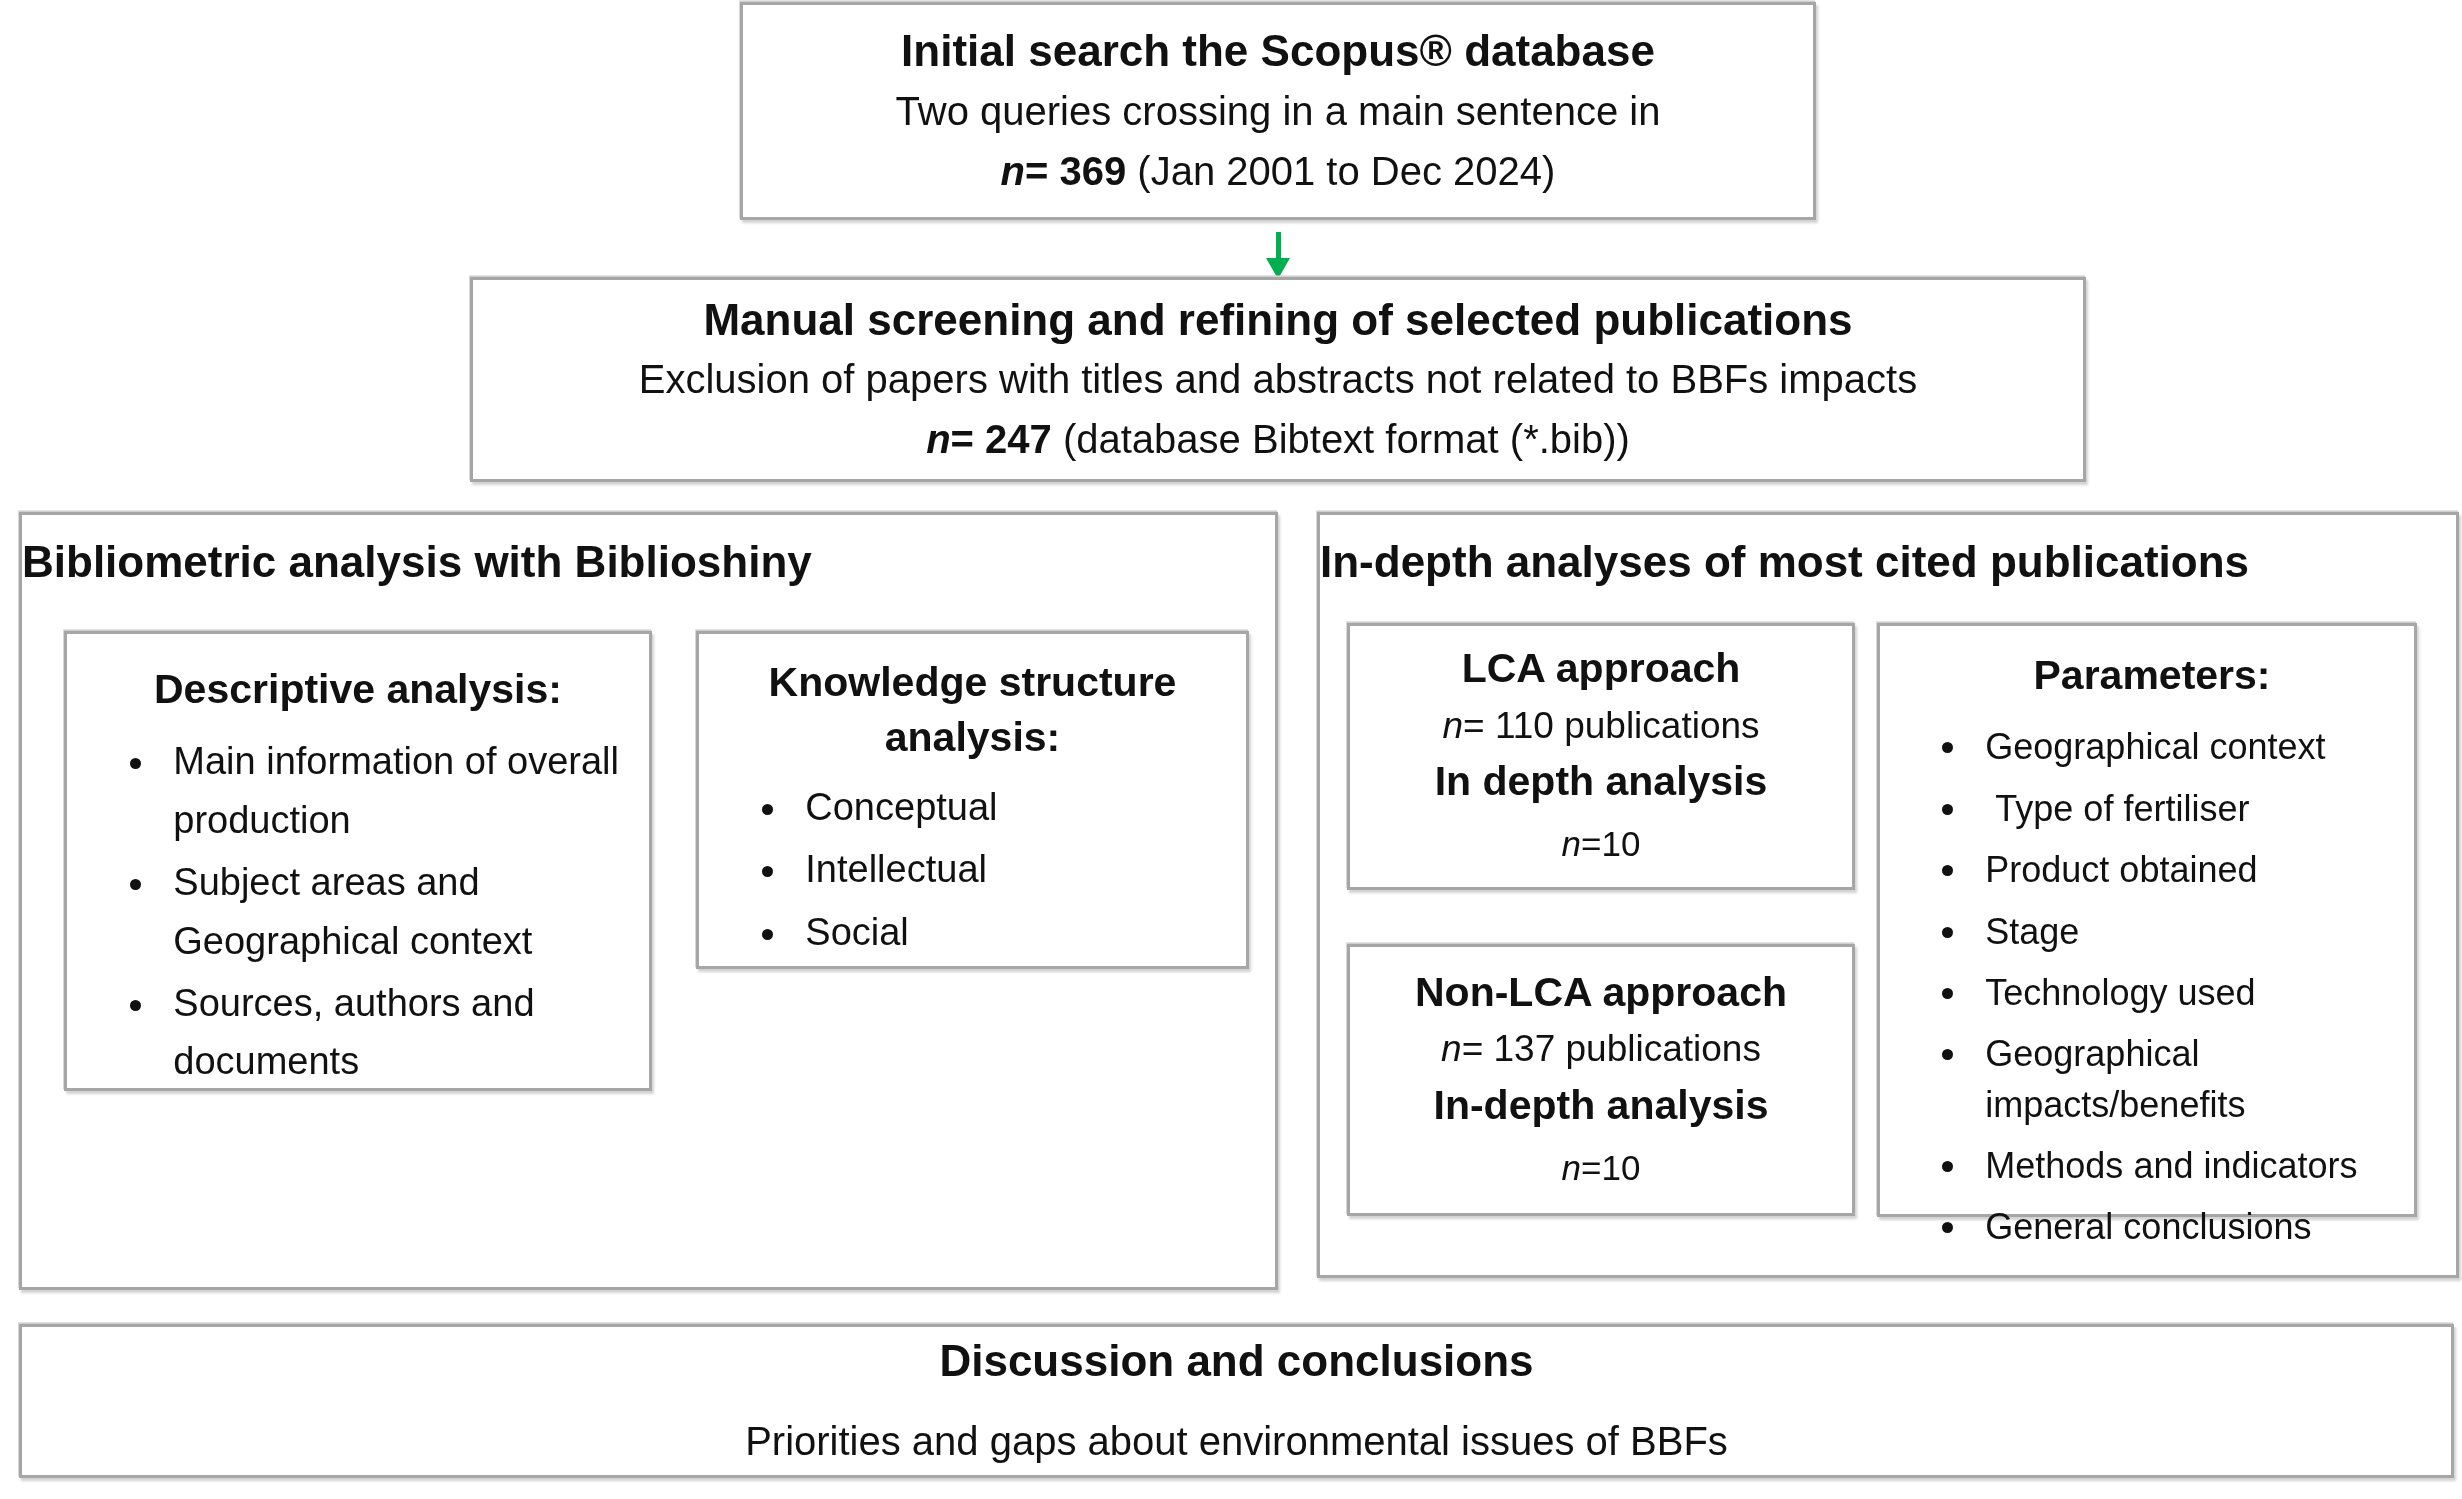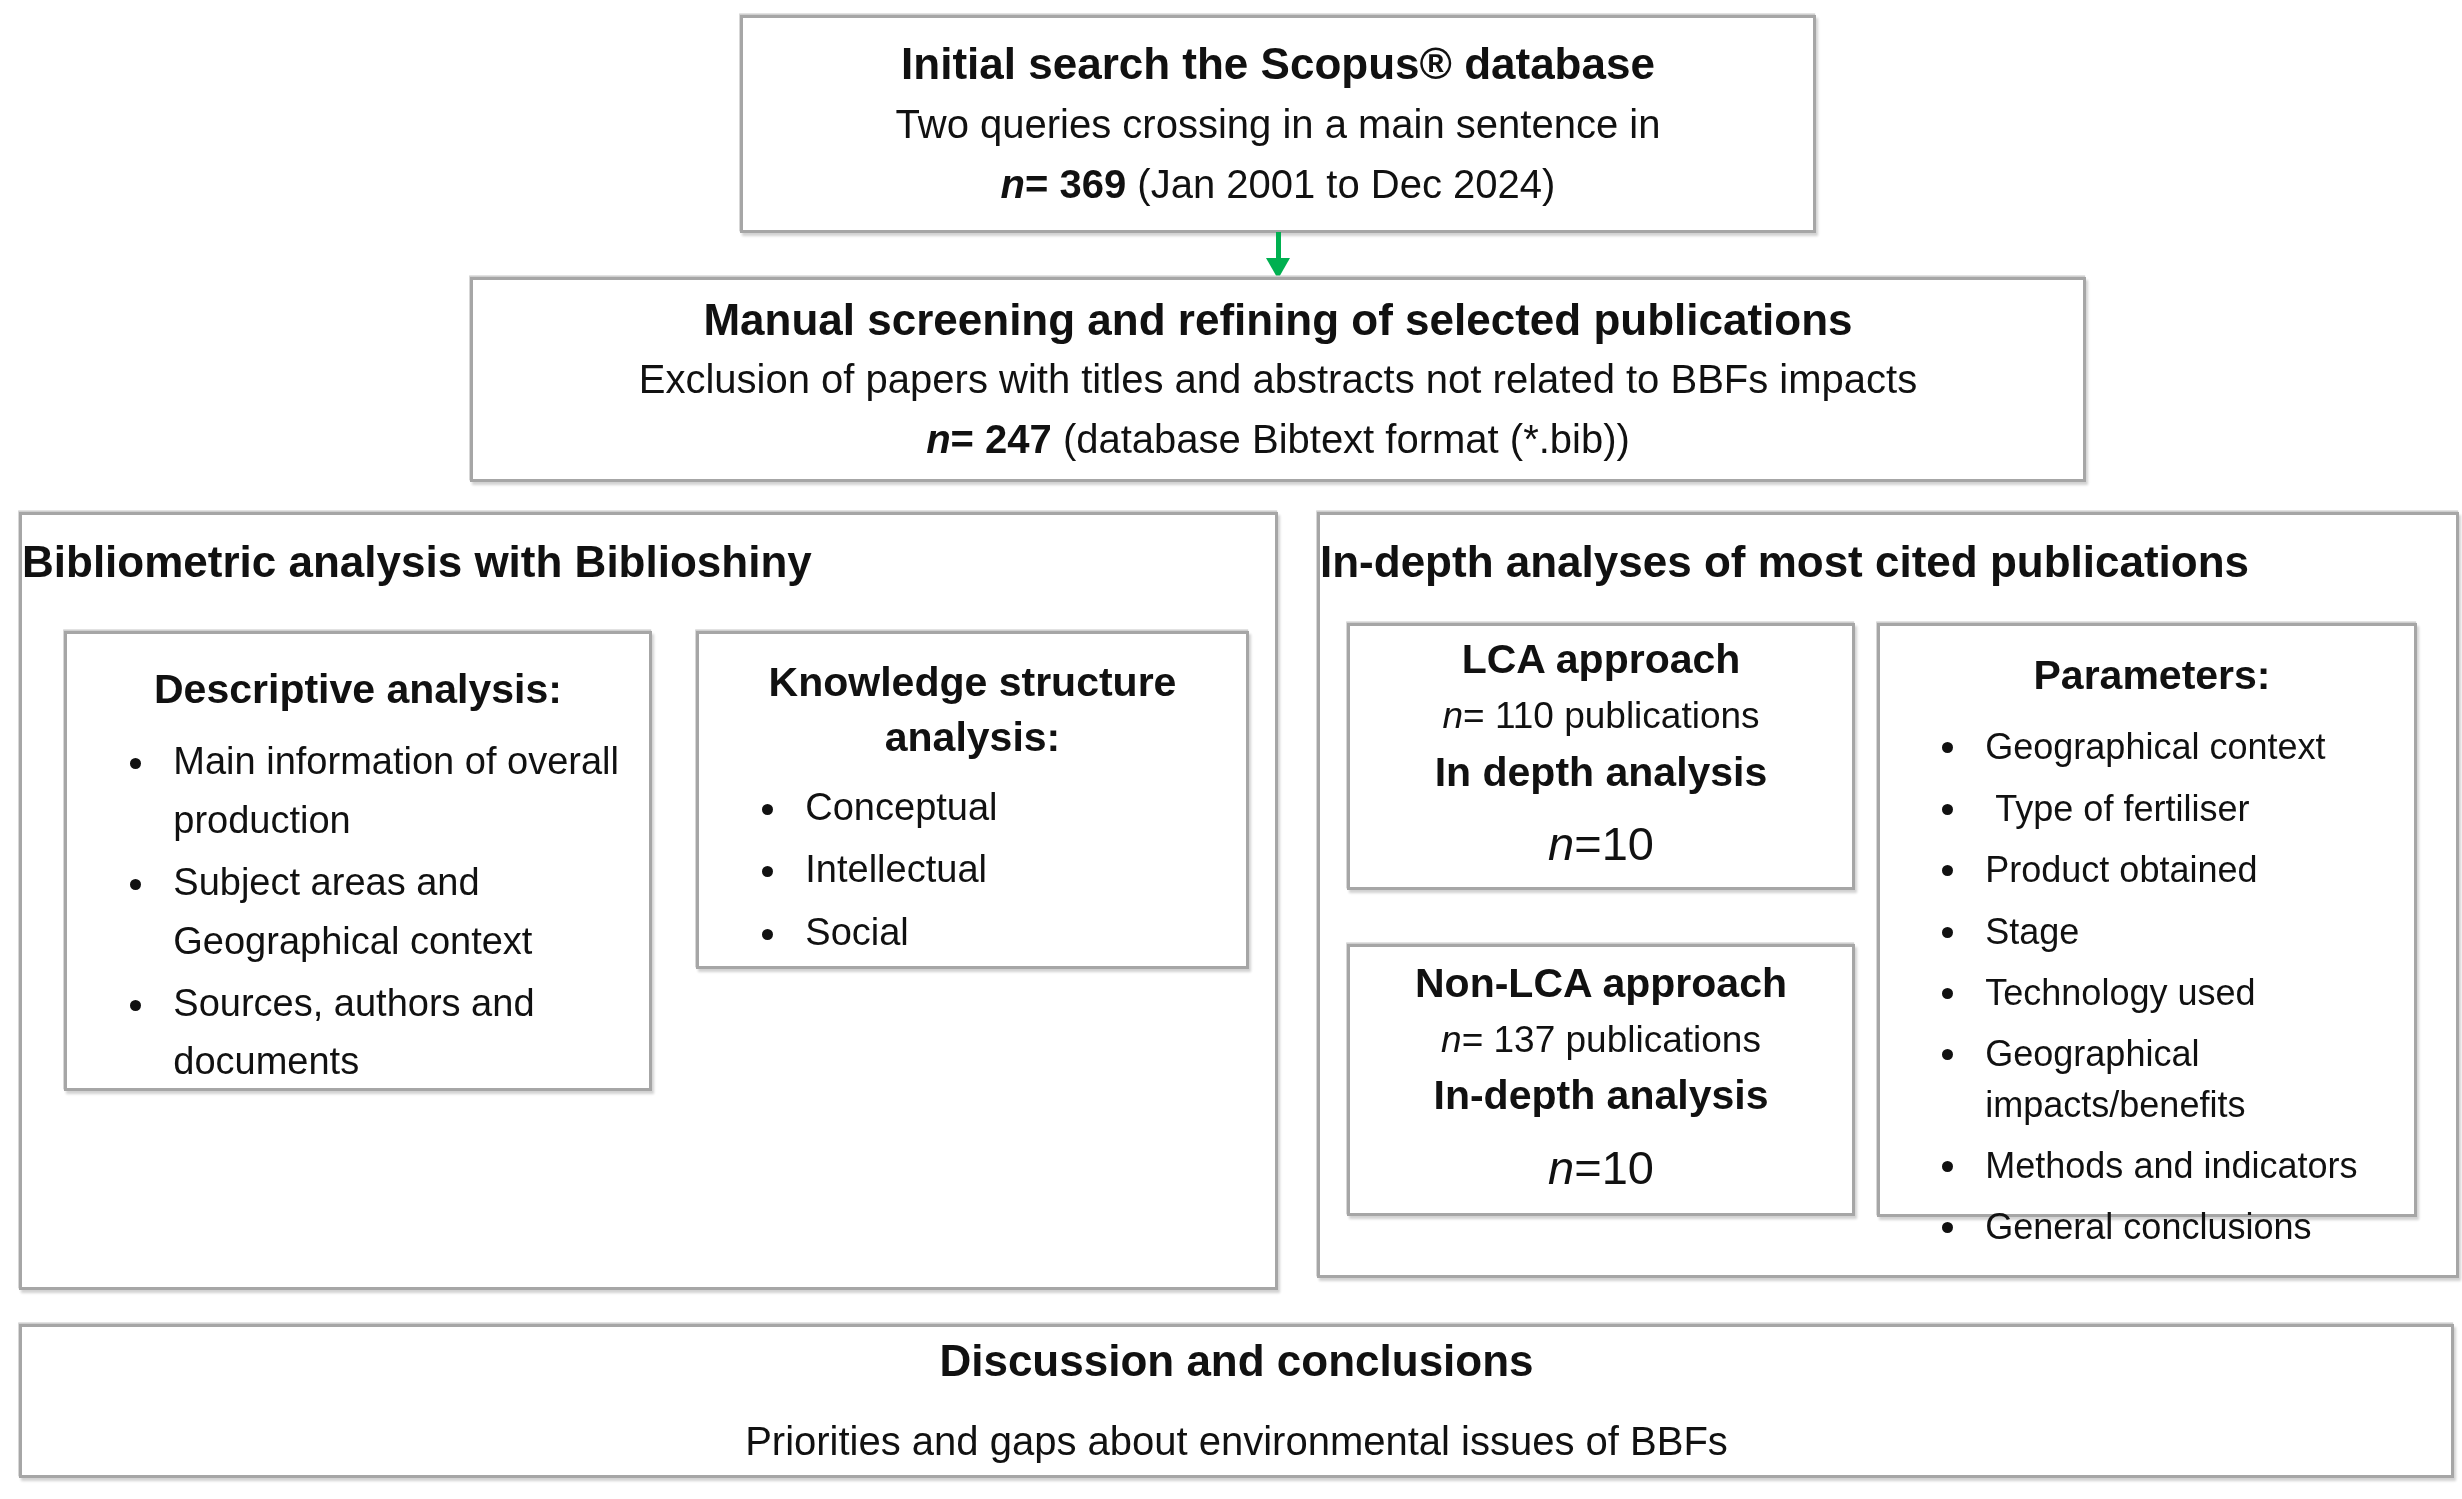--- a/index.html
+++ b/index.html
@@ -55,28 +55,28 @@
   .arrow-head{
     position:absolute;
     width:0;height:0;
     border-left:12.7px solid transparent;
     border-right:12.7px solid transparent;
     border-top:21px solid #00b050;
   }
   .nline{font-size:40px;line-height:1.5;}
   .nline .eq{font-weight:bold;}
   .lca-line-n{font-size:37px;line-height:1.55;}
-  .lca-line-n2{font-size:47px;line-height:1.55;margin-top:8px;}
+  .lca-line-n2{font-size:35px;line-height:1.55;margin-top:8px;}
 </style>
 </head>
 <body>
 
 <div class="canvas">
 
-  <div class="fbox center-col" style="left:740px;top:15px;width:1076px;height:218px;">
+  <div class="fbox center-col" style="left:740px;top:2px;width:1076px;height:218px;">
     <div class="big-title">Initial search the Scopus® database</div>
     <div class="body-line">Two queries crossing in a main sentence in</div>
     <div class="nline"><span class="t-it t-bold">n</span><span class="eq">= 369</span><span> (Jan 2001 to Dec 2024)</span></div>
   </div>
 
   <div class="arrow-stem" style="left:1276px;top:232px;width:4.8px;height:27px;"></div>
   <div class="arrow-head" style="left:1266px;top:258px;"></div>
 
   <div class="fbox center-col" style="left:470px;top:277px;width:1616px;height:205px;">
     <div class="big-title">Manual screening and refining of selected publications</div>

